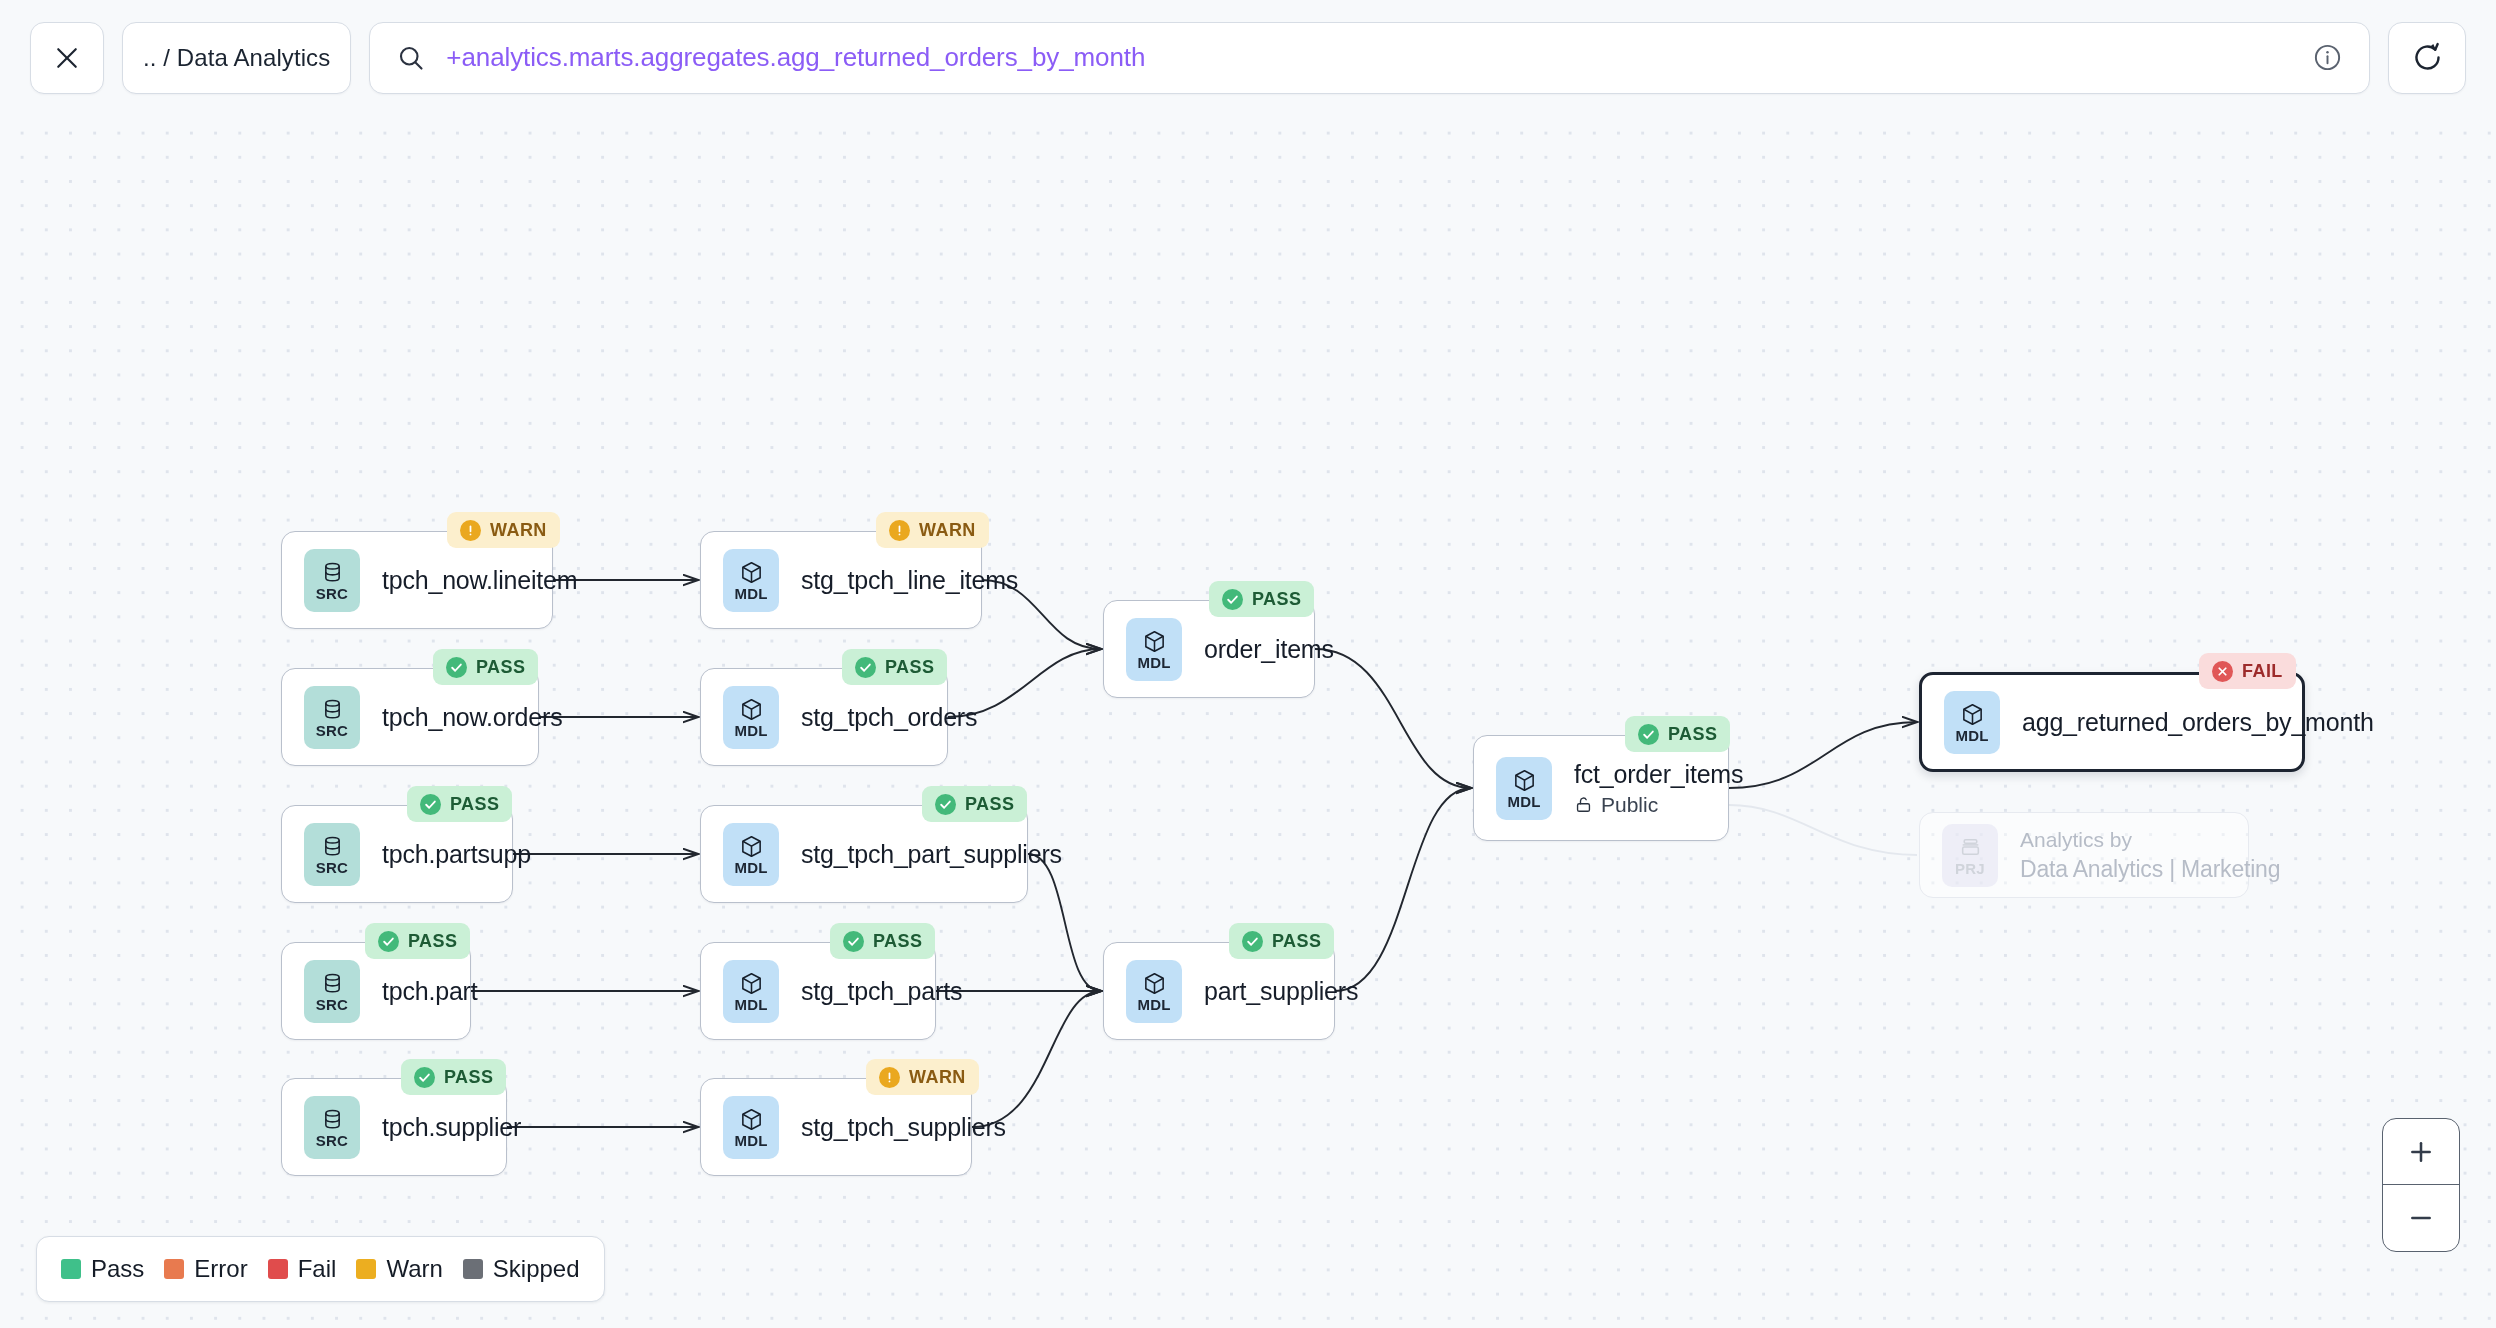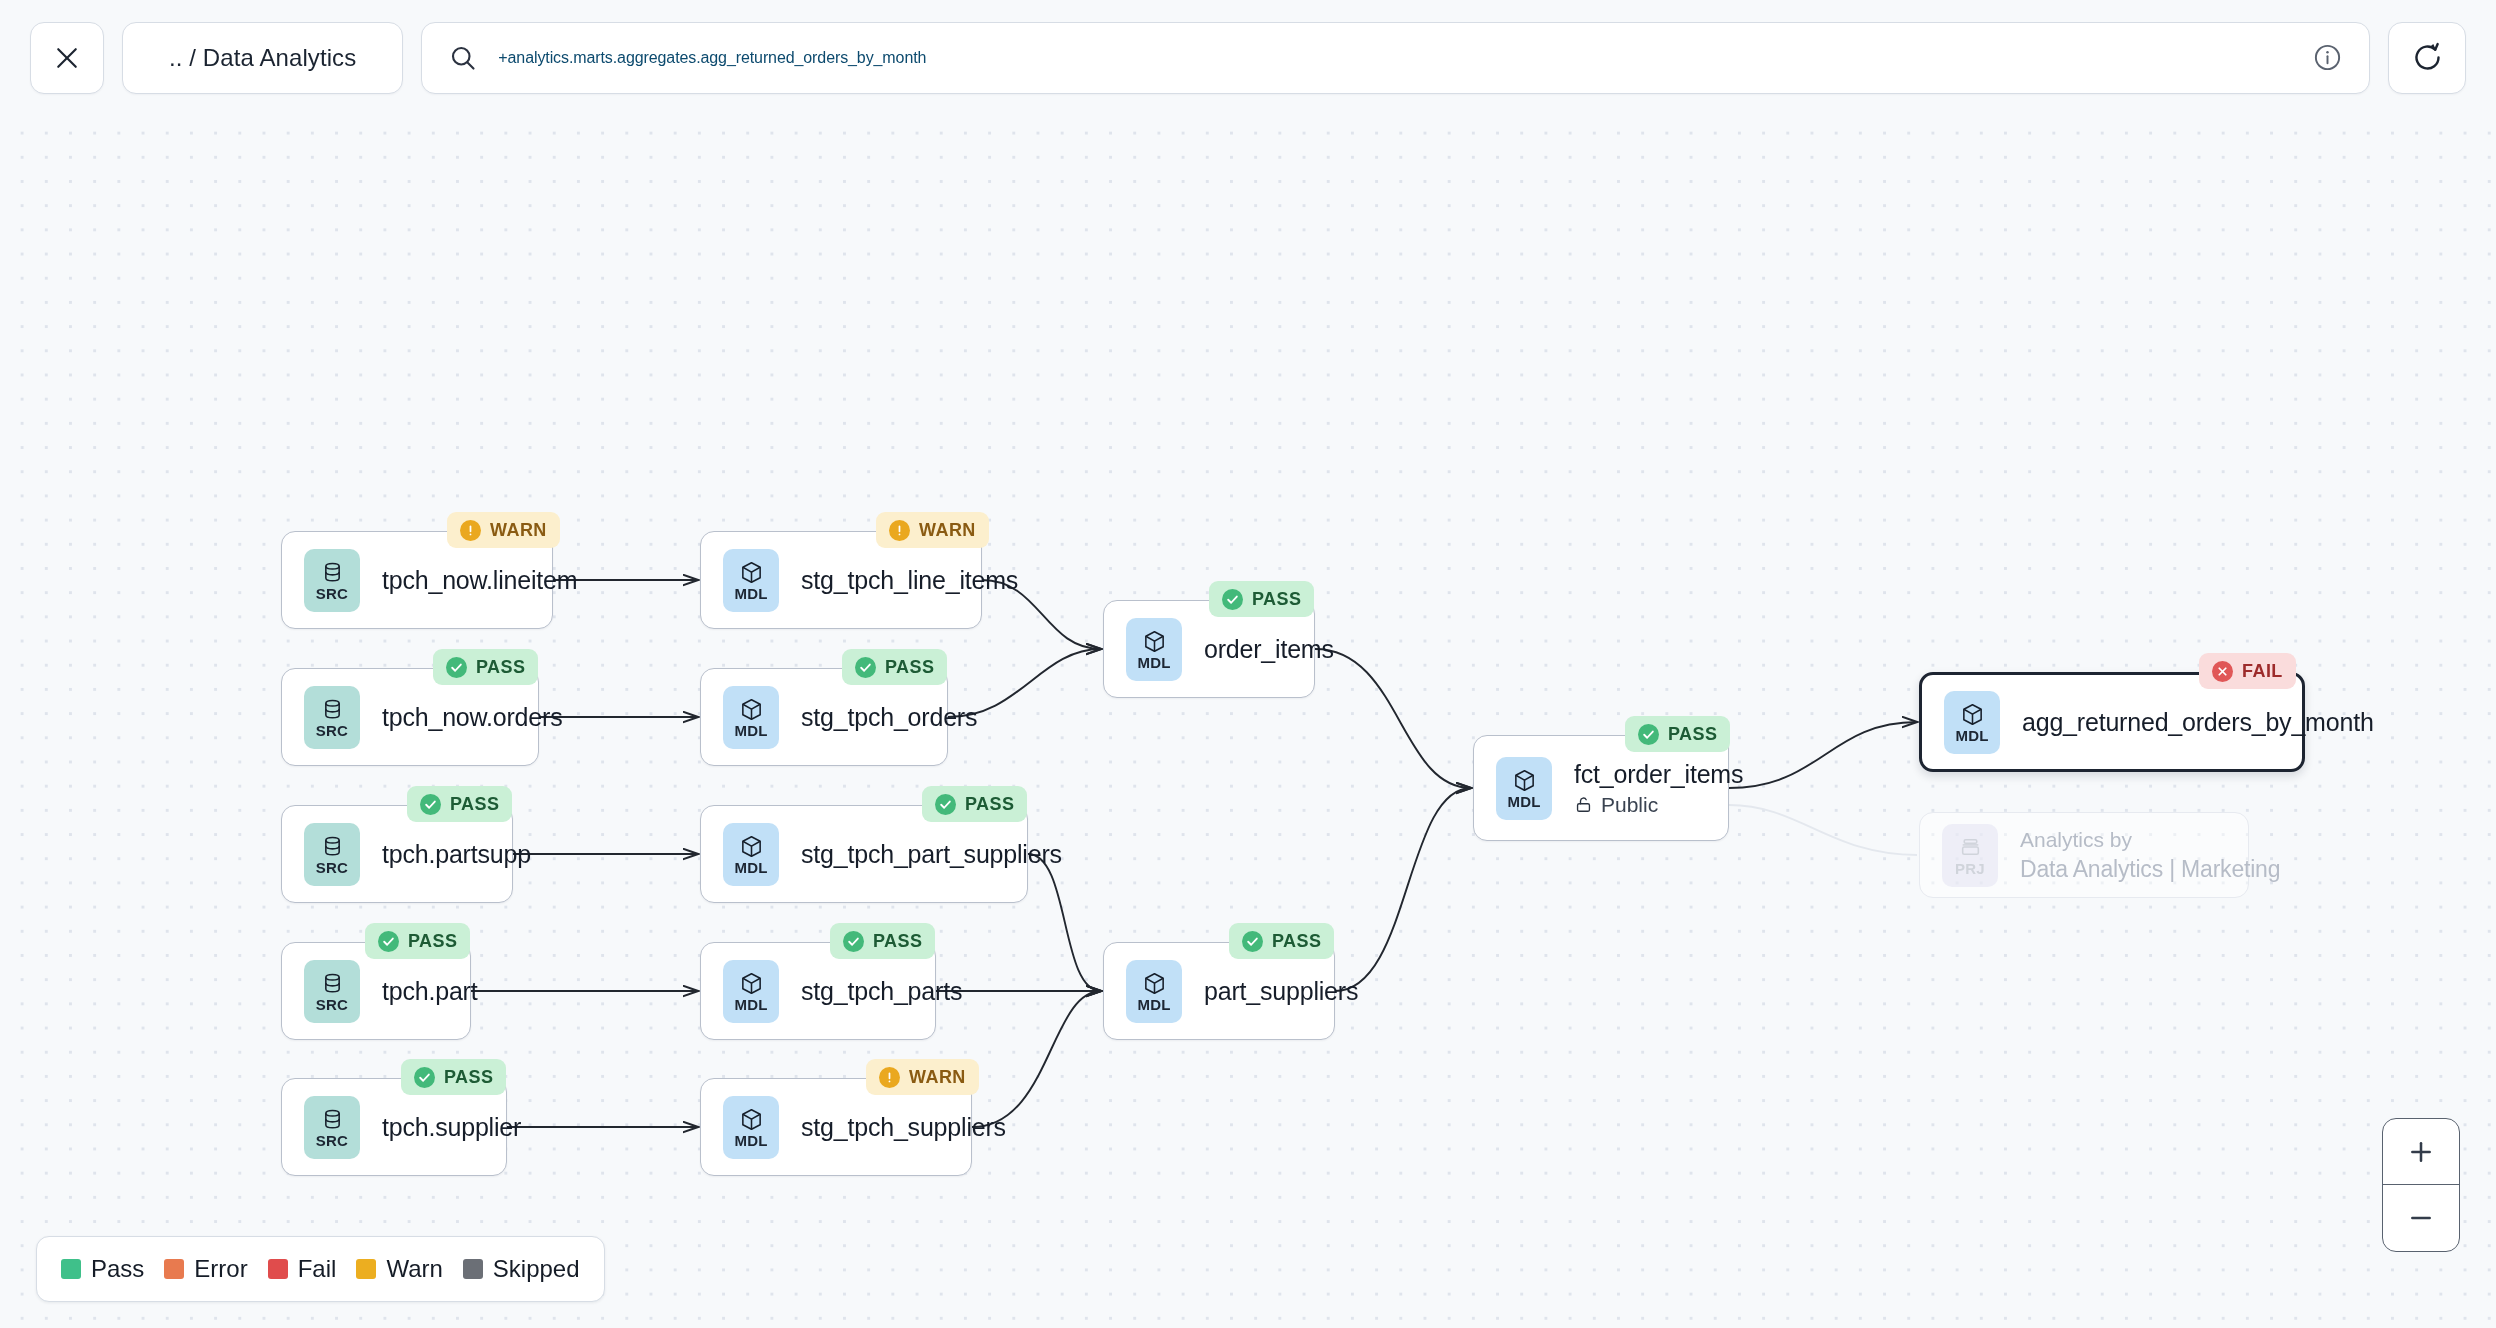--- a/index.html
+++ b/index.html
@@ -24,43 +24,43 @@
   .tb-btn {
     background: #ffffff;
     border: 1.6px solid #d7dde5;
     border-radius: 14px;
     height: 72px;
     display: flex; align-items: center; justify-content: center;
     box-shadow: 0 1px 2px rgba(16,24,40,.04);
   }
   #close-btn { width: 74px; cursor: pointer; }
   #breadcrumb-btn {
-    padding: 0 46px;
+    padding: 0 20px;
     font-size: 24px; color: #1b2431;
     letter-spacing: .1px;
     cursor: pointer;
     white-space: nowrap;
   }
   #searchbar {
     flex: 1;
     background: #fff;
     border: 1.6px solid #d7dde5;
     border-radius: 14px;
     height: 72px;
     display: flex; align-items: center;
     padding: 0 26px 0 26px;
     gap: 20px;
     box-shadow: 0 1px 2px rgba(16,24,40,.04);
   }
   #search-input {
     flex: 1;
     border: none; outline: none;
     font-family: "Liberation Sans", sans-serif;
-    font-size: 16px;
-    color: #0c4a6e;
+    font-size: 26px;
+    color: #8b5cf6;
     background: transparent;
     letter-spacing: -0.1px;
   }
   #refresh-btn { width: 78px; cursor: pointer; }
   .ic { display: block; }
 
   
   #canvas {
     position: absolute;
     left: 0; top: 115px;

